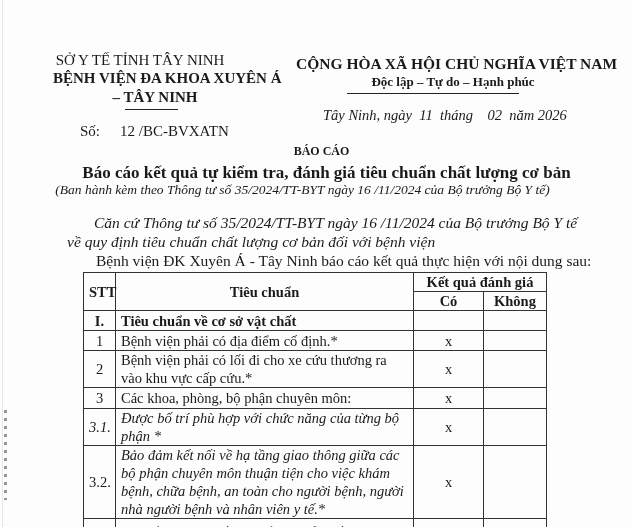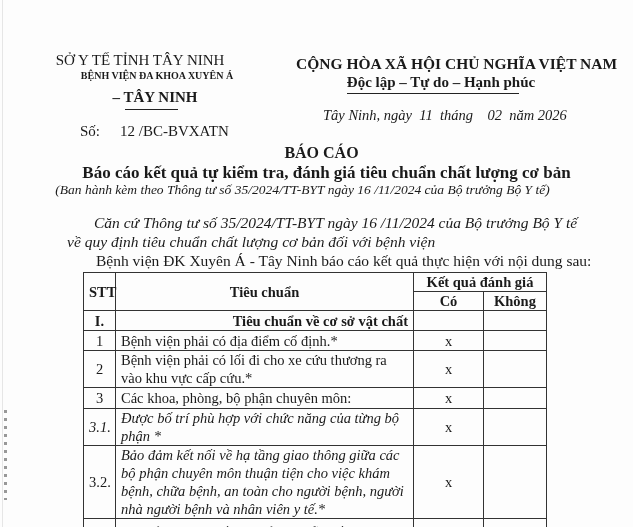--- a/index.html
+++ b/index.html
@@ -2,21 +2,21 @@
 <html><head>
 <meta charset="utf-8">
 <style>
   html, body { margin:0; padding:0; }
   body {
     width:633px; height:527px; overflow:hidden; position:relative;
     background:#fdfdfd; color:#1a1a1a;
     font-family:"Liberation Serif", "DejaVu Serif", serif;
   }
   .abs { position:absolute; white-space:nowrap; }
-  .bold { font-weight:bold;text-align:right; }
+  .bold { font-weight:bold; }
   .ital { font-style:italic; }
   .ctr { text-align:center; }
   .left-head { left:30px; width:220px; text-align:center; }
   .rule { position:absolute; height:1px; background:#222; }
   .scan-edge { position:absolute; left:2px; top:0; width:1px; height:527px; background:#e6e6e6; }
   .scan-mark { position:absolute; left:4px; top:410px; width:3px; height:90px;
     background:repeating-linear-gradient(#555 0 3px, transparent 3px 8px); opacity:.6; }
   table.std {
     position:absolute; left:83px; top:272px; width:463px;
     border-collapse:collapse; table-layout:fixed; font-size:14.5px;
@@ -28,32 +28,32 @@
   .c-stt { width:22px; text-align:center; }
   .c-co, .c-khong { text-align:center; }
 </style>
 </head>
 <body>
 
 <div class="scan-edge"></div>
 <div class="scan-mark"></div>
 
 <div class="abs left-head" style="top:52px;font-size:15px;">SỞ Y TẾ TỈNH TÂY NINH</div>
-<div class="abs left-head bold" style="top:70px;font-size:10px;left:47px;width:220px;">BỆNH VIỆN ĐA KHOA XUYÊN Á</div>
+<div class="abs left-head bold" style="top:70px;font-size:15px;left:53px;width:220px;">BỆNH VIỆN ĐA KHOA XUYÊN Á</div>
 <div class="abs left-head bold" style="top:89px;font-size:15px;left:45px;width:220px;">– TÂY NINH</div>
 <div class="rule" style="left:125px;top:109px;width:53px;"></div>
 <div class="abs" style="left:80px;top:123px;font-size:15px;">Số:</div>
 <div class="abs" style="left:120px;top:123px;font-size:15px;">12 /BC-BVXATN</div>
 
 <div class="abs bold" style="left:296px;top:55px;font-size:15.5px;">CỘNG HÒA XÃ HỘI CHỦ NGHĨA VIỆT NAM</div>
-<div class="abs bold ctr" style="left:296px;top:74px;width:290px;font-size:15px;">Độc lập – Tự do – Hạnh phúc</div>
+<div class="abs bold ctr" style="left:308px;top:74px;width:290px;font-size:13px;">Độc lập – Tự do – Hạnh phúc</div>
 <div class="rule" style="left:347px;top:93px;width:172px;"></div>
 <div class="abs ital" style="left:323px;top:107px;font-size:14.5px;white-space:pre;">Tây Ninh, ngày  11  tháng    02  năm 2026</div>
 
-<div class="abs bold ctr" style="left:0;width:633px;top:144px;font-size:16px;padding-left:10px;box-sizing:border-box;">BÁO CÁO</div>
+<div class="abs bold ctr" style="left:0;width:633px;top:144px;font-size:12px;padding-left:10px;box-sizing:border-box;">BÁO CÁO</div>
 <div class="abs bold ctr" style="left:0;width:633px;top:163px;font-size:17px;padding-left:20px;box-sizing:border-box;">Báo cáo kết quả tự kiểm tra, đánh giá tiêu chuẩn chất lượng cơ bản</div>
 <div class="abs ital ctr" style="left:0;width:585px;top:182px;font-size:13.5px;padding-left:20px;box-sizing:border-box;">(Ban hành kèm theo Thông tư số 35/2024/TT-BYT ngày 16 /11/2024 của Bộ trưởng Bộ Y tế)</div>
 
 <div class="abs ital" style="left:94px;top:214px;font-size:15.5px;">Căn cứ Thông tư số 35/2024/TT-BYT ngày 16 /11/2024 của Bộ trưởng Bộ Y tế</div>
 <div class="abs ital" style="left:67px;top:233px;font-size:15.5px;">về quy định tiêu chuẩn chất lượng cơ bản đối với bệnh viện</div>
 <div class="abs" style="left:96px;top:252px;font-size:15.5px;">Bệnh viện ĐK Xuyên Á - Tây Ninh báo cáo kết quả thực hiện với nội dung sau:</div>
 
 <table class="std">
   <colgroup>
     <col style="width:32px">

